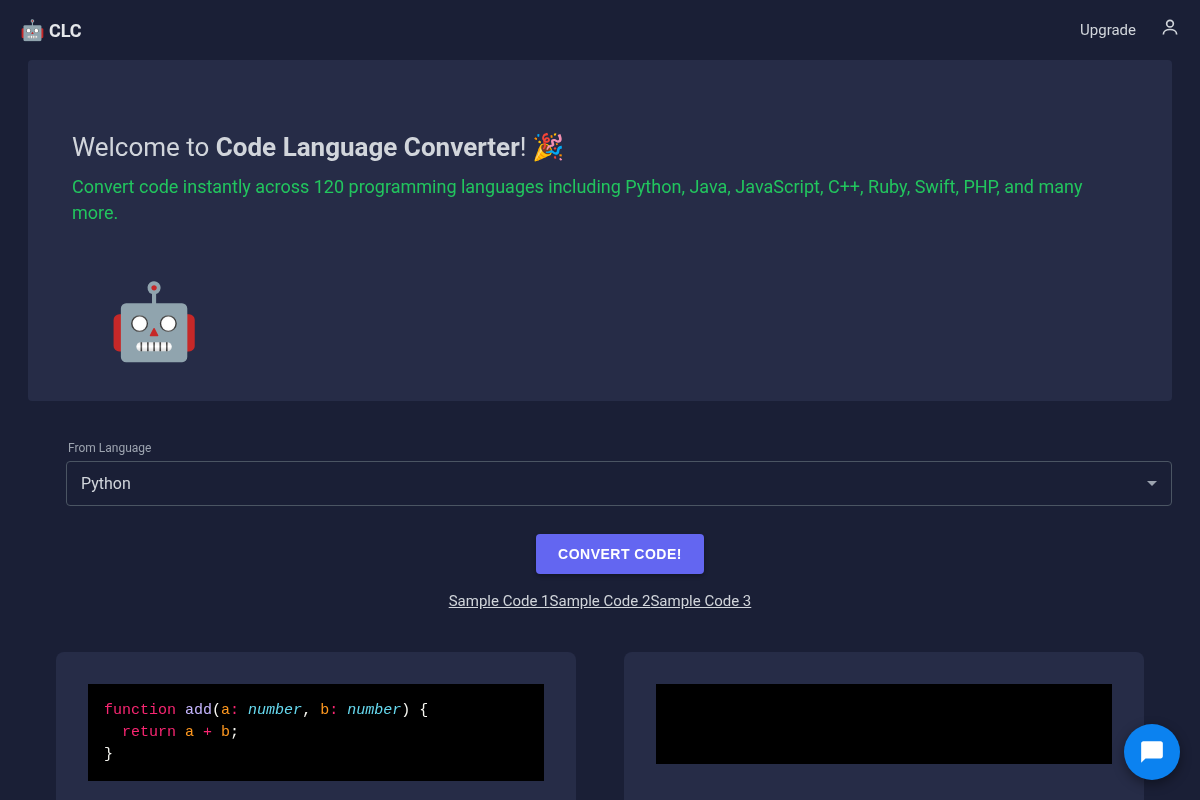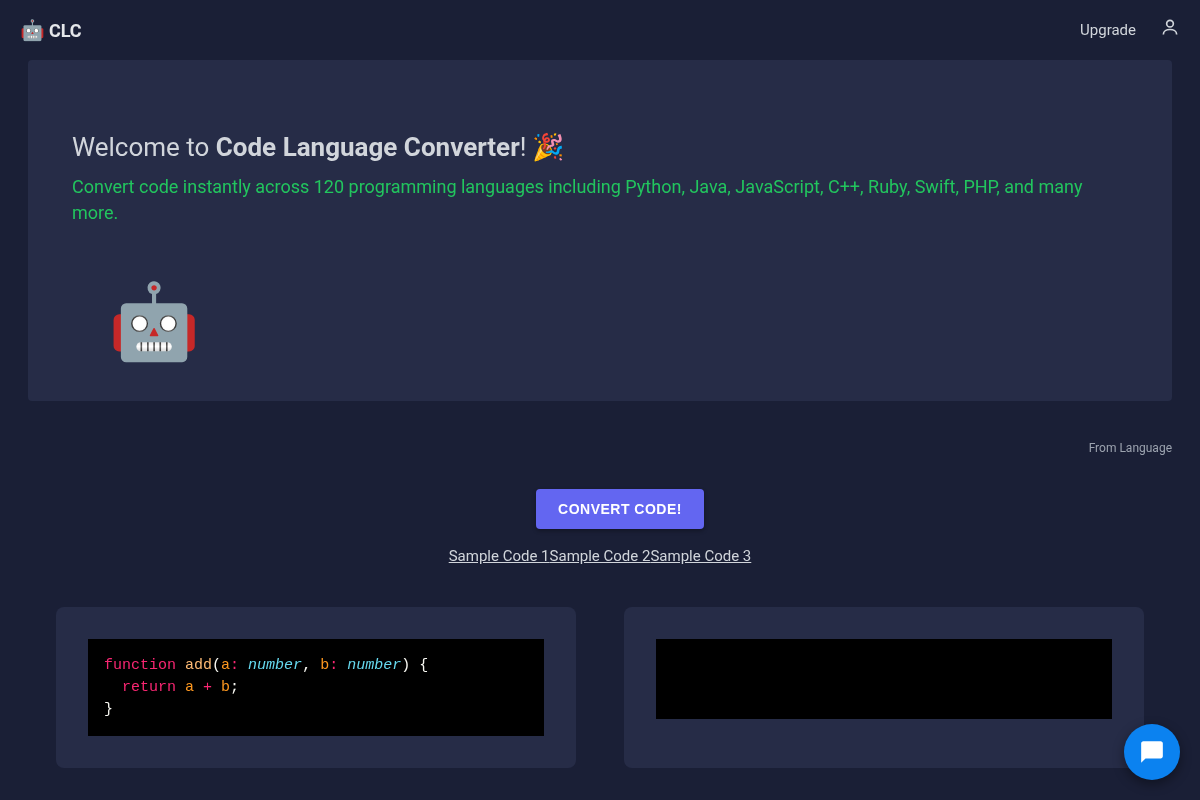--- a/index.html
+++ b/index.html
@@ -81,21 +81,20 @@
       padding: 0 16px;
     }
     .select-group:first-child { padding-left: 38px; }
     .select-group:last-child { padding-right: 0; }
     .select-label {
       font-size: 12px;
       color: #9ca3af;
       margin-bottom: 6px;
       display: block;
       padding-left: 2px;
-      text-align: right;
     }
     .select-box {
       border: 1px solid #4b5563;
       border-radius: 4px;
       padding: 12px 14px;
       display: flex;
       align-items: center;
       justify-content: space-between;
       cursor: pointer;
       font-size: 16px;
@@ -152,21 +151,21 @@
     .code-block {
       background: #000;
       padding: 16px;
       font-family: "Courier New", monospace;
       font-size: 15px;
       line-height: 1.45;
       min-height: 80px;
       white-space: pre;
     }
     .tok-keyword { color: #f92672; }
-    .tok-fn { color: #fdba74; }
+    .tok-fn { color: #c4b5fd; }
     .tok-param { color: #fd971f; }
     .tok-punct { color: #f8f8f2; }
     .tok-type { color: #66d9ef; font-style: italic; }
     .tok-op { color: #f92672; }
     .tok-colon { color: #f92672; }
     .chat-bubble {
       position: fixed;
       bottom: 20px;
       right: 20px;
       width: 56px;
@@ -205,20 +204,24 @@
     <h1 class="welcome-title">
       <span>Welcome to </span><strong>Code Language Converter</strong><span>! 🎉</span>
     </h1>
     <p class="welcome-desc">Convert code instantly across 120 programming languages including Python, Java, JavaScript, C++, Ruby, Swift, PHP, and many more.</p>
     <span class="robot-emoji">🤖</span>
   </div>
 
   <div class="selects-row">
     <div class="select-group">
       <label class="select-label">From Language</label>
+      <div class="select-box">
+        <span>Python</span>
+        <span class="chevron"></span>
+      </div>
     </div>
   </div>
 
   <div class="convert-row">
     <button class="convert-btn">CONVERT CODE!</button>
   </div>
 
   <div class="samples-row">
     <a class="sample-link">Sample Code 1</a>
     <a class="sample-link">Sample Code 2</a>

